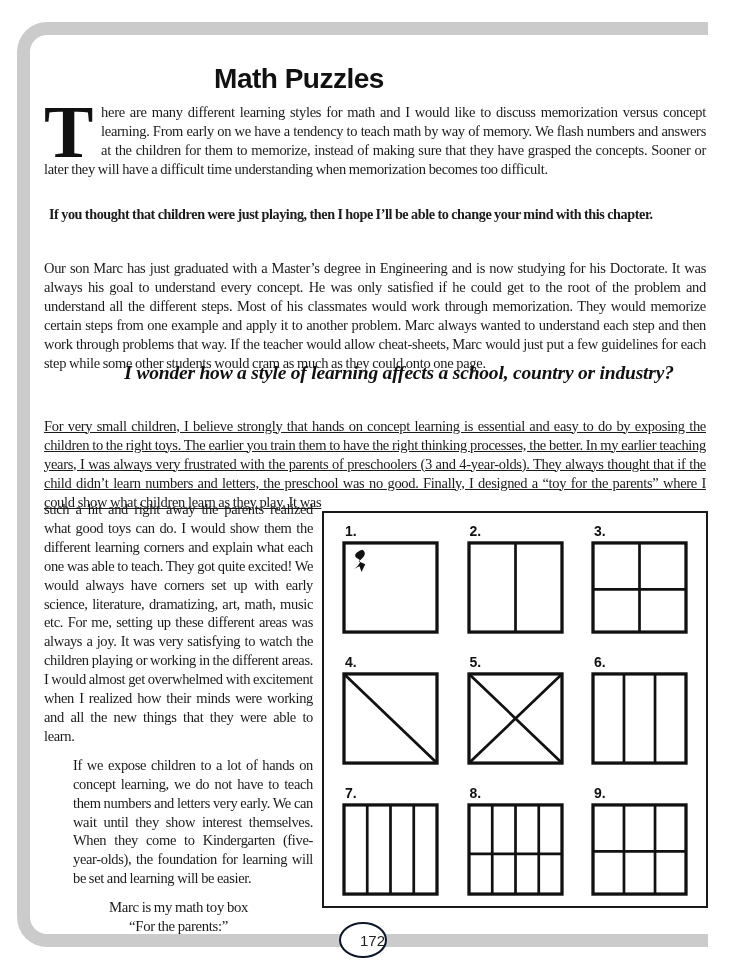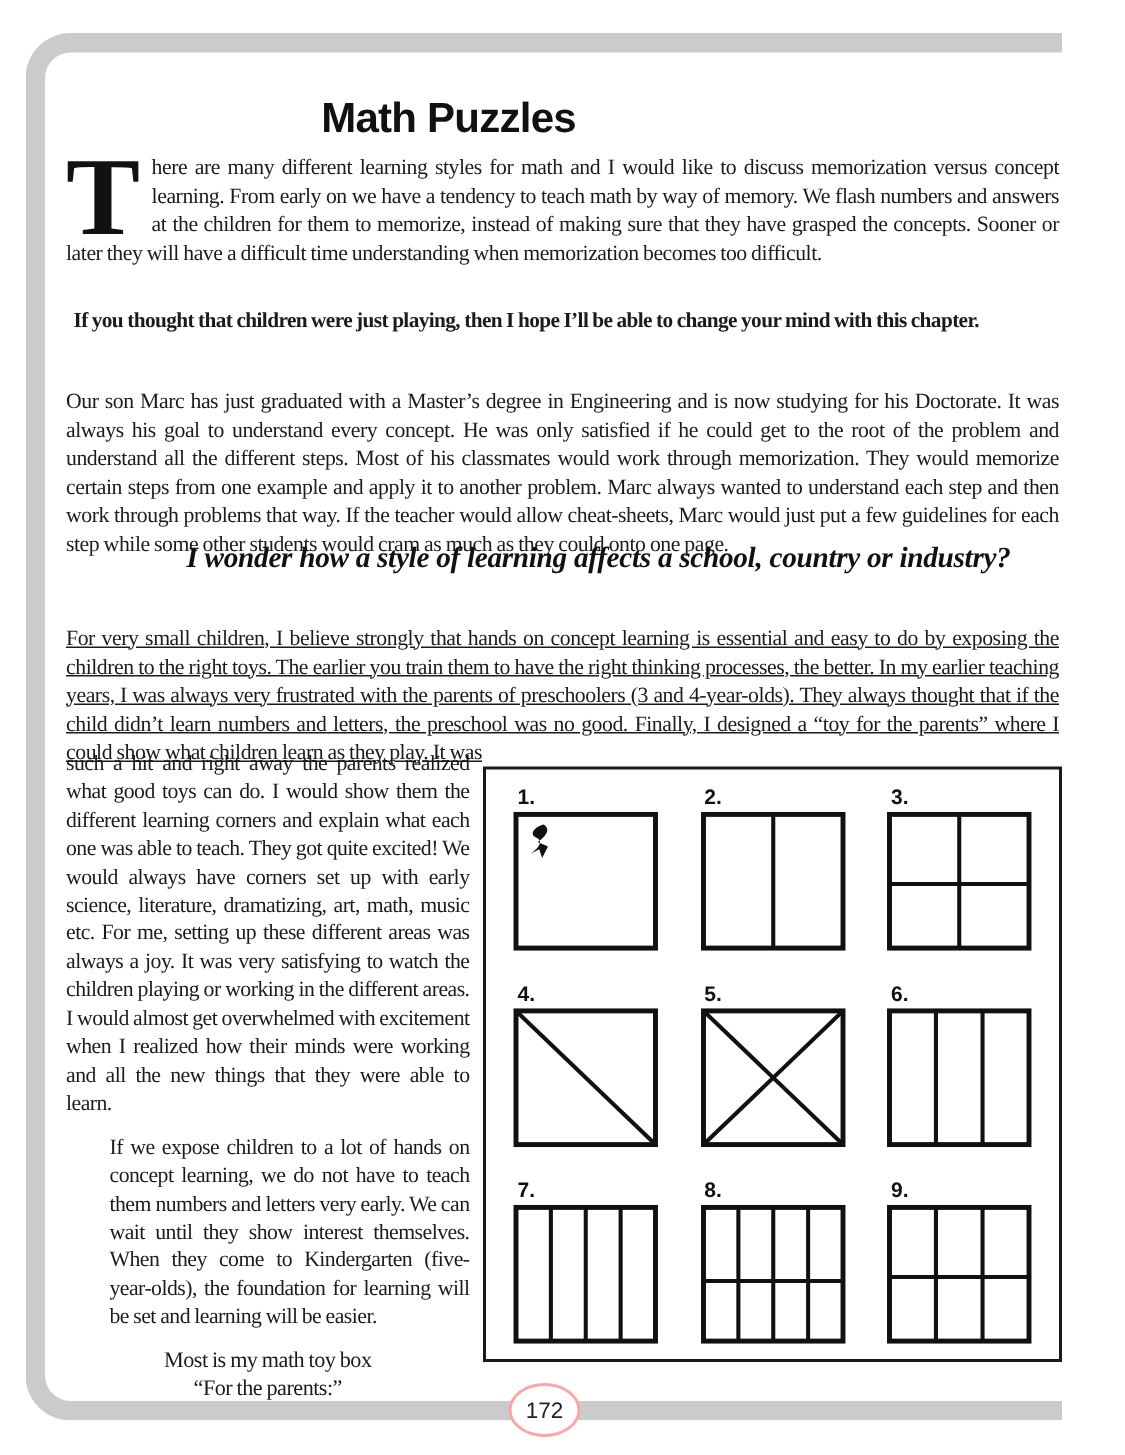--- a/index.html
+++ b/index.html
@@ -55,22 +55,22 @@
   }
   .pcell{display:flex;flex-direction:column;}
   .plabel{
     font-family:"Liberation Sans",sans-serif;font-weight:bold;font-size:14px;
     color:#111;margin:0 0 2px 3px;line-height:16px;
   }
   .psq{width:97px;height:93px;display:block;}
   
   .page-badge{
     position:absolute;left:339px;top:922px;width:48px;height:36px;
-    background:#ffffff;border:2px solid #fca5a5;border-radius:50%;
-    display:flex;align-items:center;justify-content:center;
+    background:#ffffff;border:2px solid #0f172a;border-radius:50%;
+    display:flex;align-items:center;justify-content:flex-end;
     font-family:"Liberation Sans",sans-serif;font-size:15px;color:#222;
     box-sizing:border-box;
   }
 </style>
 </head>
 <body>
 
 <div class="frame"></div>
 
 <h1 class="title">Math Puzzles</h1>
@@ -82,21 +82,21 @@
 <p class="body-text p2">Our son Marc has just graduated with a Master’s degree in Engineering and is now studying for his Doctorate. It was always his goal to understand every concept. He was only satisfied if he could get to the root of the problem and understand all the different steps. Most of his classmates would work through memorization. They would memorize certain steps from one example and apply it to another problem. Marc always wanted to understand each step and then work through problems that way. If the teacher would allow cheat-sheets, Marc would just put a few guidelines for each step while some other students would cram as much as they could onto one page.</p>
 
 <div class="qhead">I wonder how a style of learning affects a school, country or industry?</div>
 
 <p class="body-text p3">For very small children, I believe strongly that hands on concept learning is essential and easy to do by exposing the children to the right toys. The earlier you train them to have the right thinking processes, the better. In my earlier teaching years, I was always very frustrated with the parents of preschoolers (3 and 4-year-olds). They always thought that if the child didn’t learn numbers and letters, the preschool was no good. Finally, I designed a “toy for the parents” where I could show what children learn as they play. It was</p>
 
 <div class="leftcol">
   <p>such a hit and right away the parents realized what good toys can do. I would show them the different learning corners and explain what each one was able to teach. They got quite excited! We would always have corners set up with early science, literature, dramatizing, art, math, music etc. For me, setting up these different areas was always a joy. It was very satisfying to watch the children playing or working in the different areas. I would almost get overwhelmed with excitement when I realized how their minds were working and all the new things that they were able to learn.</p>
   <p class="gap">If we expose children to a lot of hands on concept learning, we do not have to teach them numbers and letters very early. We can wait until they show interest themselves. When they come to Kindergarten (five-year-olds), the foundation for learning will be set and learning will be easier.</p>
   <div class="toybox">
-    <div>Most is my math toy box</div>
+    <div>Marc is my math toy box</div>
     <div>“For the parents:”</div>
   </div>
 </div>
 
 <div class="puzzle-box">
     <div class="pcell">
       <div class="plabel">1.</div>
       <svg viewBox="0 0 100 96" class="psq">
         <rect x="2" y="2" width="96" height="92" fill="none" stroke="#111111" stroke-width="3.4"></rect>
         <path d="M21 9 C14 11 11 16 16 18 C21 20 18 25 12 29 L18 26 L20 32 L24 24 L17 21 C23 17 26 12 21 9 Z" fill="#111111"></path>

